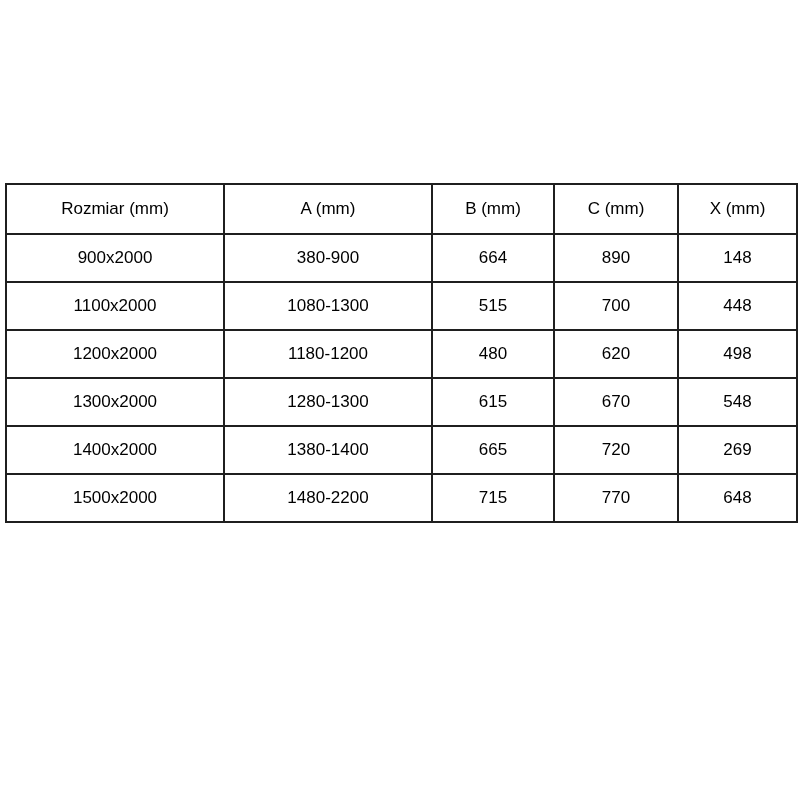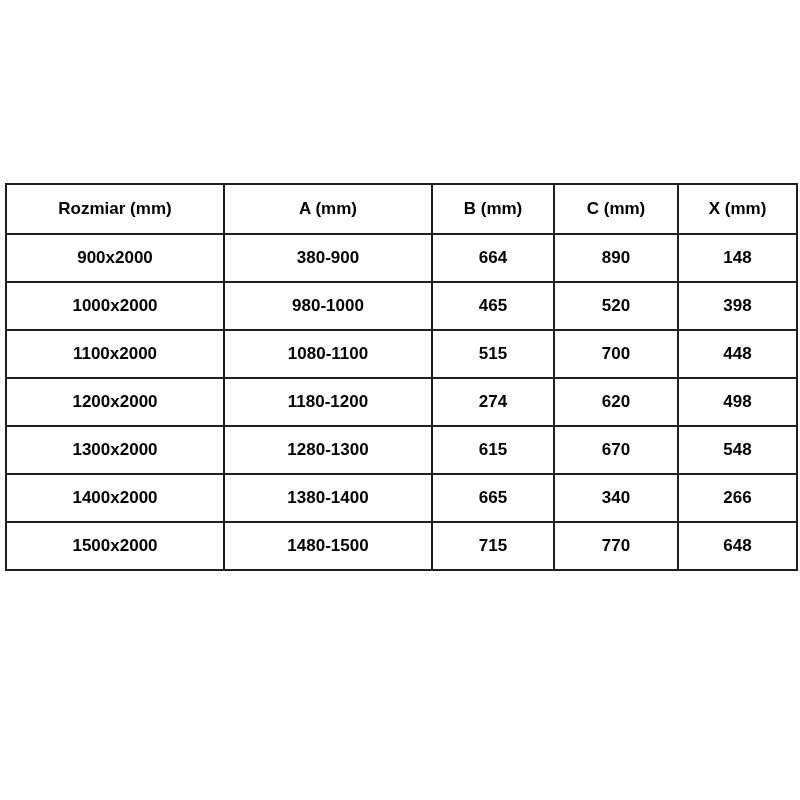--- a/index.html
+++ b/index.html
@@ -31,26 +31,26 @@
     border: 2px solid #1f1f1f;
     text-align: center;
     vertical-align: middle;
     font-size: 17px;
     padding: 0;
     overflow: hidden;
     white-space: nowrap;
   }
   table.size-table th {
     height: 48px;
-    font-weight: bold;
+    font-weight: normal;
     margin-top: 24px;
   }
   table.size-table td {
     height: 46px;
-    font-weight: bold;
+    font-weight: normal;
   }
   col.c0 { width: 218px; }
   col.c1 { width: 208px; }
   col.c2 { width: 122px; }
   col.c3 { width: 124px; }
   col.c4 { width: 119px; }
 </style>
 </head>
 <body>
 
@@ -74,56 +74,49 @@
     </thead>
     <tbody>
       <tr>
         <td>900x2000</td>
         <td>380-900</td>
         <td>664</td>
         <td>890</td>
         <td>148</td>
       </tr>
       <tr>
-        <td>1000x2000</td>
-        <td>980-1000</td>
-        <td>465</td>
-        <td>520</td>
-        <td>398</td>
-      </tr>
-      <tr>
         <td>1100x2000</td>
-        <td>1080-1100</td>
+        <td>1080-1300</td>
         <td>515</td>
         <td>700</td>
         <td>448</td>
       </tr>
       <tr>
         <td>1200x2000</td>
         <td>1180-1200</td>
-        <td>274</td>
+        <td>480</td>
         <td>620</td>
         <td>498</td>
       </tr>
       <tr>
         <td>1300x2000</td>
         <td>1280-1300</td>
         <td>615</td>
         <td>670</td>
         <td>548</td>
       </tr>
       <tr>
         <td>1400x2000</td>
         <td>1380-1400</td>
         <td>665</td>
-        <td>340</td>
-        <td>266</td>
+        <td>720</td>
+        <td>269</td>
       </tr>
       <tr>
         <td>1500x2000</td>
-        <td>1480-1500</td>
+        <td>1480-2200</td>
         <td>715</td>
         <td>770</td>
         <td>648</td>
       </tr>
     </tbody>
   </table>
 </div>
 
 </body></html>

